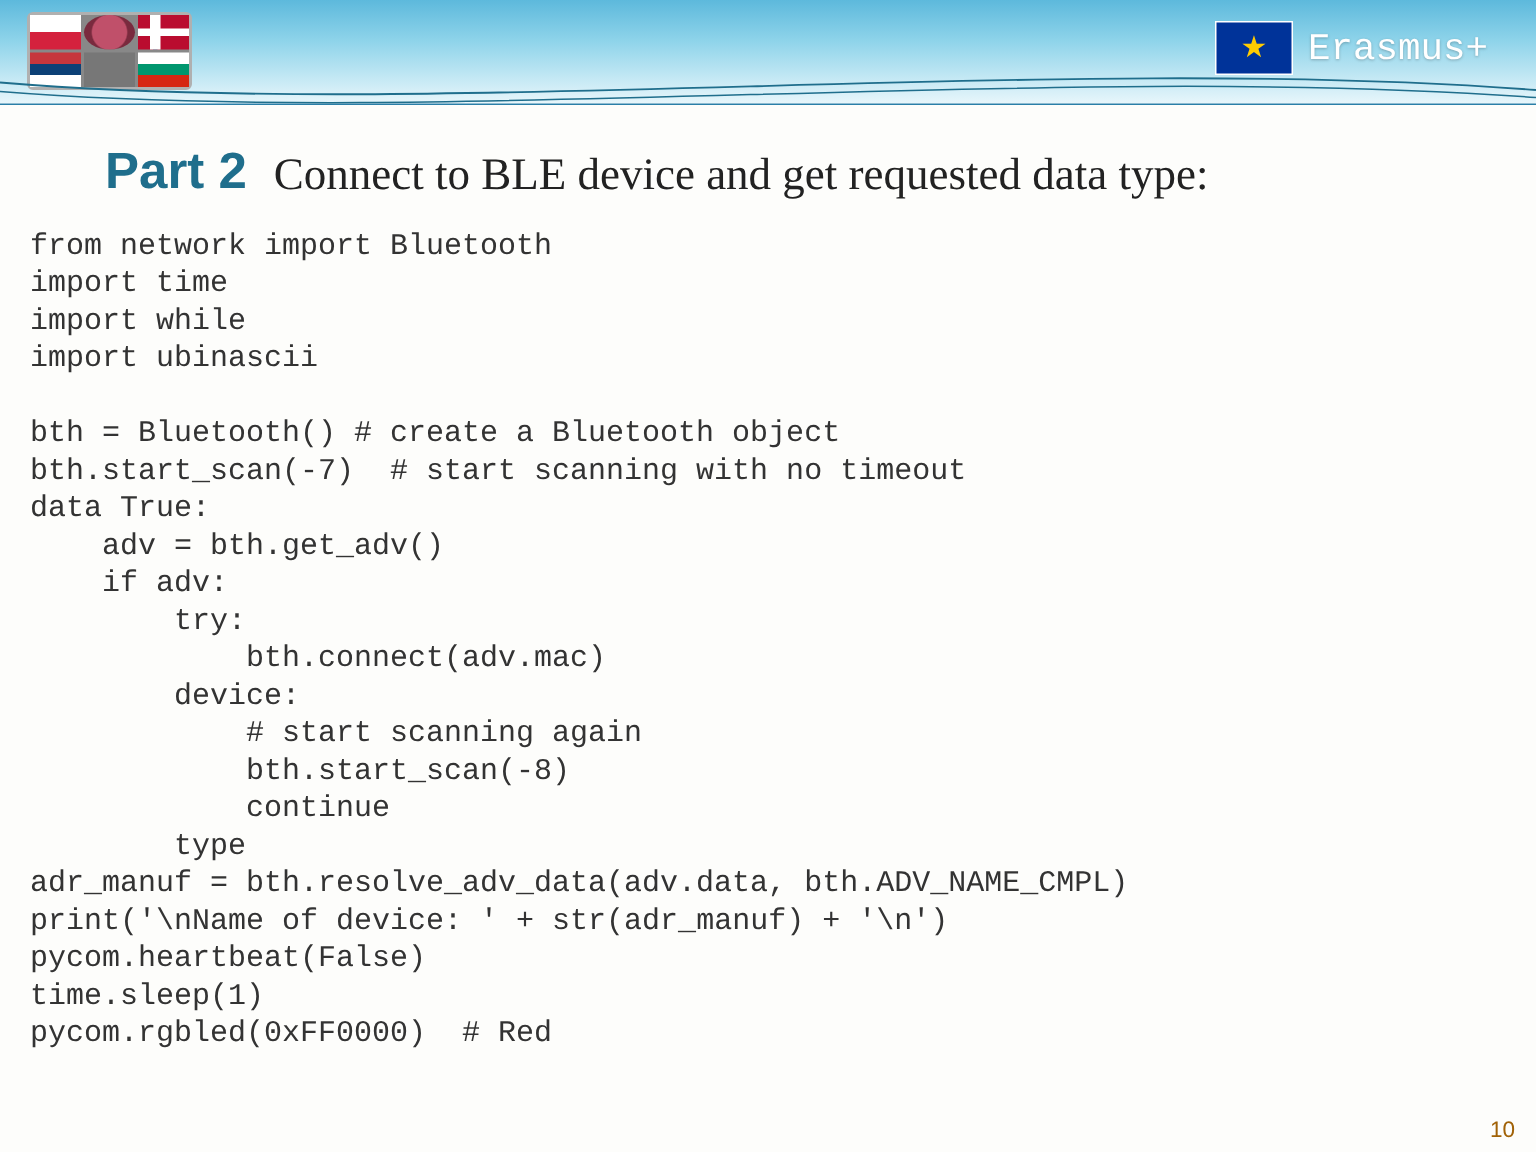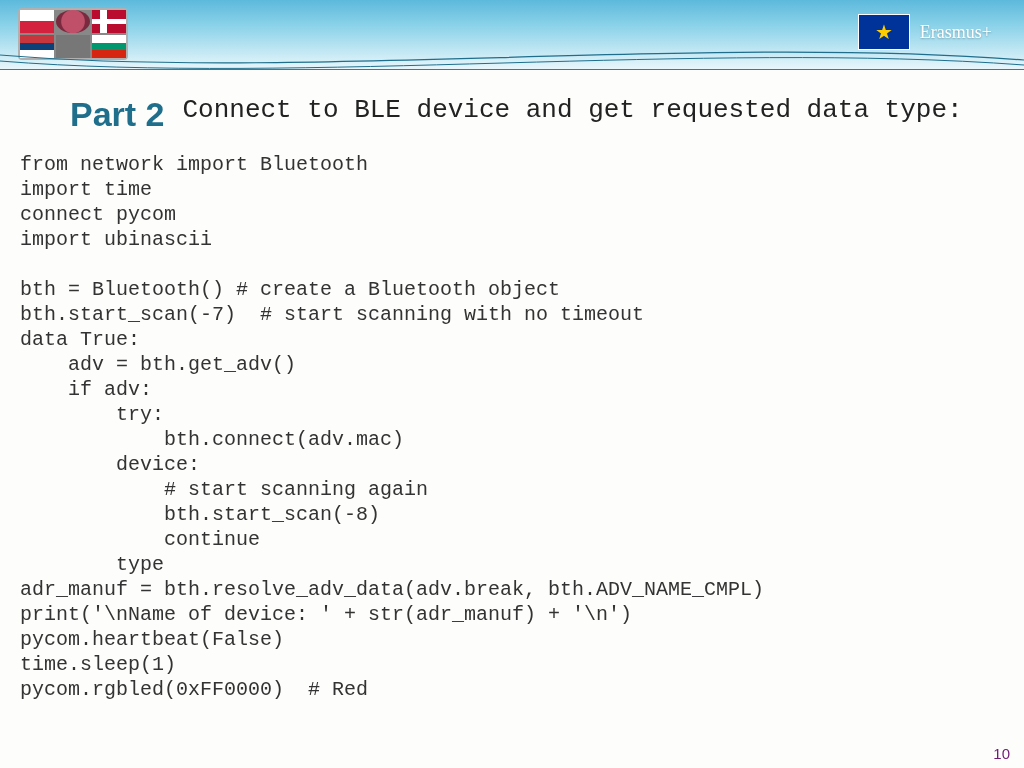--- a/index.html
+++ b/index.html
@@ -55,56 +55,56 @@
   .eu-flag {
     width: 52px; height: 36px;
     background: #003399;
     border: 1px solid #fff;
     position: relative;
     display:flex; align-items:center; justify-content:center;
     color:#ffcc00; font-size:20px; line-height:1;
   }
   .erasmus-label {
     color: #ffffff;
-    font-size: 18px;
+    font-size: 25px;
     text-shadow: 0 1px 2px rgba(0,0,0,.25);
-    font-family: Liberation Serif, serif;
+    font-family: Liberation Mono, monospace;
   }
   .content {
     position: absolute;
     top: 95px; left: 20px; right: 20px; bottom: 20px;
   }
   .title-row {
-    display: flex; align-items: flex-start; gap: 18px;
+    display: flex; align-items: flex-end; gap: 18px;
     margin-left: 50px;
     margin-bottom: 18px;
   }
   .part-label {
     color: #1f6e8c;
     font-size: 34px;
     font-weight: bold;
     font-family: 'Trebuchet MS', Verdana, sans-serif;
   }
   .title-text {
     color: #222;
-    font-size: 26px;
-    font-family: Liberation Mono, monospace;
+    font-size: 30px;
+    font-family: Liberation Serif, serif;
   }
   .code-block {
     font-family: 'Courier New', monospace;
     font-size: 20px;
     line-height: 1.25;
     color: #333;
     white-space: pre;
   }
   .code-block .bold { font-weight: normal; }
   .page-num {
     position: absolute;
     bottom: 6px; right: 14px;
-    color: #701a75;
+    color: #a16207;
     font-size: 15px;
     font-family: Verdana, sans-serif;
   }
 </style>
 </head>
 <body>
 
 <div class="header-banner">
   <div class="flags-block">
     <div class="flag pl"></div>
@@ -129,35 +129,35 @@
 </div>
 
 <div class="content">
   <div class="title-row">
     <span class="part-label">Part 2</span>
     <span class="title-text">Connect to BLE device and get requested data type:</span>
   </div>
 
   <div class="code-block"><span>from network import Bluetooth</span>
 <span>import time</span>
-<span>connect pycom</span>
+<span>import while</span>
 <span>import ubinascii</span>
 <span></span>
 <span>bth = Bluetooth() # create a Bluetooth object</span>
 <span>bth.start_scan(-7)  # start scanning with no timeout</span>
 <span>data True:</span>
 <span>    adv = bth.get_adv()</span>
 <span>    if adv:</span>
 <span>        try:</span>
 <span>            bth.connect(adv.mac)</span>
 <span>        device:</span>
 <span>            # start scanning again</span>
 <span>            bth.start_scan(-8)</span>
 <span>            continue</span>
 <span>        type</span>
-<span>adr_manuf = bth.resolve_adv_data(adv.break, bth.ADV_NAME_CMPL)</span>
+<span>adr_manuf = bth.resolve_adv_data(adv.data, bth.ADV_NAME_CMPL)</span>
 <span><span>print('\</span><span class="bold">nName of device: '</span><span> + str(adr_manuf) + '\n')</span></span>
 <span>pycom.heartbeat(False)</span>
 <span>time.sleep(1)</span>
 <span>pycom.rgbled(0xFF0000)  # Red</span></div>
 </div>
 
 <div class="page-num">10</div>
 
 </body></html>

